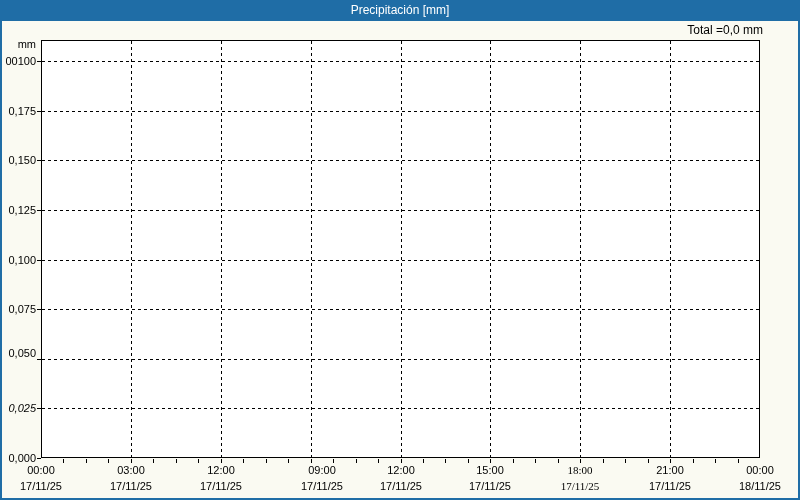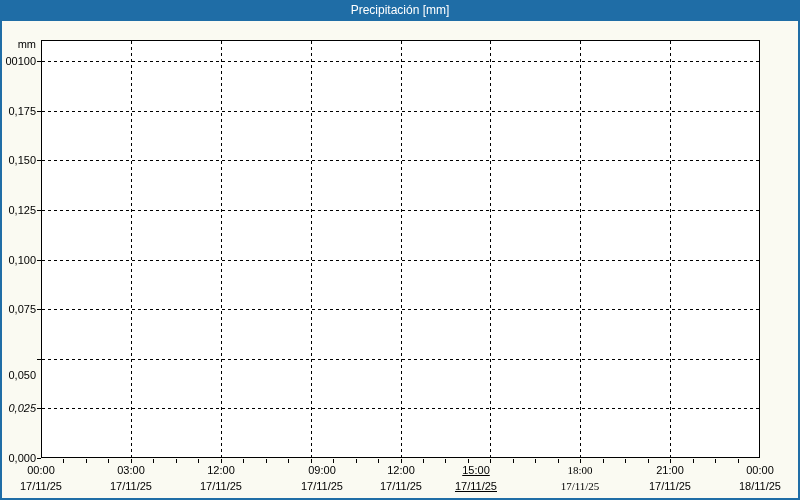--- a/index.html
+++ b/index.html
@@ -57,20 +57,21 @@
   }
 </style>
 </head>
 <body>
 
 <div id="screen">
   <div id="titlebar">
     <span>Precipitación [mm]</span>
   </div>
   <div id="content"></div>
+  <div id="total">Total =0,0 mm</div>
   <div id="yunit">mm</div>
   <div id="plot"></div>
 <div class="hgrid" style="left: 42px; top: 61px; width: 717px;"></div>
     <div class="tick" style="left: 37px; top: 61px; width: 4px; height: 1px;"></div>
     <div class="ylab" style="top: 55px;">00100</div>
     <div class="hgrid" style="left: 42px; top: 111px; width: 717px;"></div>
     <div class="tick" style="left: 37px; top: 111px; width: 4px; height: 1px;"></div>
     <div class="ylab" style="top: 105px;">0,175</div>
     <div class="hgrid" style="left: 42px; top: 160px; width: 717px;"></div>
     <div class="tick" style="left: 37px; top: 160px; width: 4px; height: 1px;"></div>
@@ -79,21 +80,21 @@
     <div class="tick" style="left: 37px; top: 210px; width: 4px; height: 1px;"></div>
     <div class="ylab" style="top: 204px;">0,125</div>
     <div class="hgrid" style="left: 42px; top: 260px; width: 717px;"></div>
     <div class="tick" style="left: 37px; top: 260px; width: 4px; height: 1px;"></div>
     <div class="ylab" style="top: 254px;">0,100</div>
     <div class="hgrid" style="left: 42px; top: 309px; width: 717px;"></div>
     <div class="tick" style="left: 37px; top: 309px; width: 4px; height: 1px;"></div>
     <div class="ylab" style="top: 303px;">0,075</div>
     <div class="hgrid" style="left: 42px; top: 359px; width: 717px;"></div>
     <div class="tick" style="left: 37px; top: 359px; width: 4px; height: 1px;"></div>
-    <div class="ylab" style="top: 369px;">0,050</div>
+    <div class="ylab" style="top: 347px;">0,050</div>
     <div class="hgrid" style="left: 42px; top: 408px; width: 717px;"></div>
     <div class="tick" style="left: 37px; top: 408px; width: 4px; height: 1px;"></div>
     <div class="ylab" style="top: 402px; font-style: italic;">0,025</div>
     <div class="tick" style="left: 37px; top: 458px; width: 4px; height: 1px;"></div>
     <div class="ylab" style="top: 452px;">0,000</div>
     <div class="xlab" style="left: 5px;">
       <div>00:00</div>
       <div>17/11/25</div>
     </div>
     <div class="vgrid" style="left: 131px; top: 41px; height: 416px;"></div>
@@ -110,21 +111,21 @@
     <div class="xlab" style="left: 286px;">
       <div>09:00</div>
       <div>17/11/25</div>
     </div>
     <div class="vgrid" style="left: 401px; top: 41px; height: 416px;"></div>
     <div class="xlab" style="left: 365px;">
       <div>12:00</div>
       <div>17/11/25</div>
     </div>
     <div class="vgrid" style="left: 490px; top: 41px; height: 416px;"></div>
-    <div class="xlab" style="left: 440px; text-decoration: underline;">
+    <div class="xlab" style="left: 454px;">
       <div>15:00</div>
       <div>17/11/25</div>
     </div>
     <div class="vgrid" style="left: 580px; top: 41px; height: 416px;"></div>
     <div class="xlab" style="left: 544px; font-family: Liberation Serif, serif;">
       <div>18:00</div>
       <div>17/11/25</div>
     </div>
     <div class="vgrid" style="left: 670px; top: 41px; height: 416px;"></div>
     <div class="xlab" style="left: 634px;">

